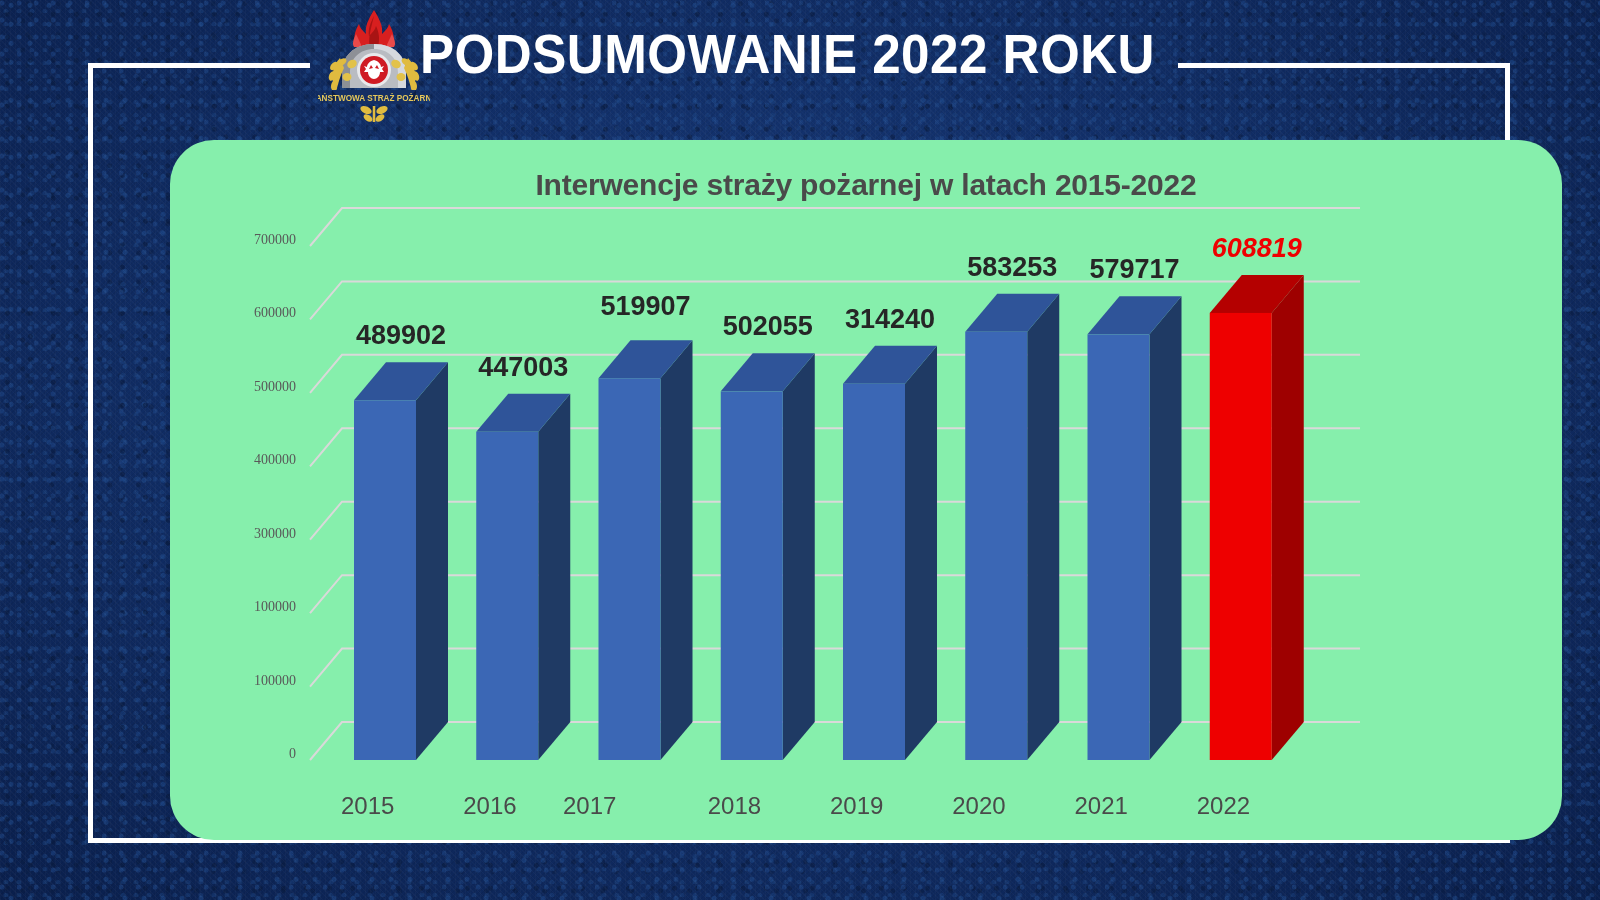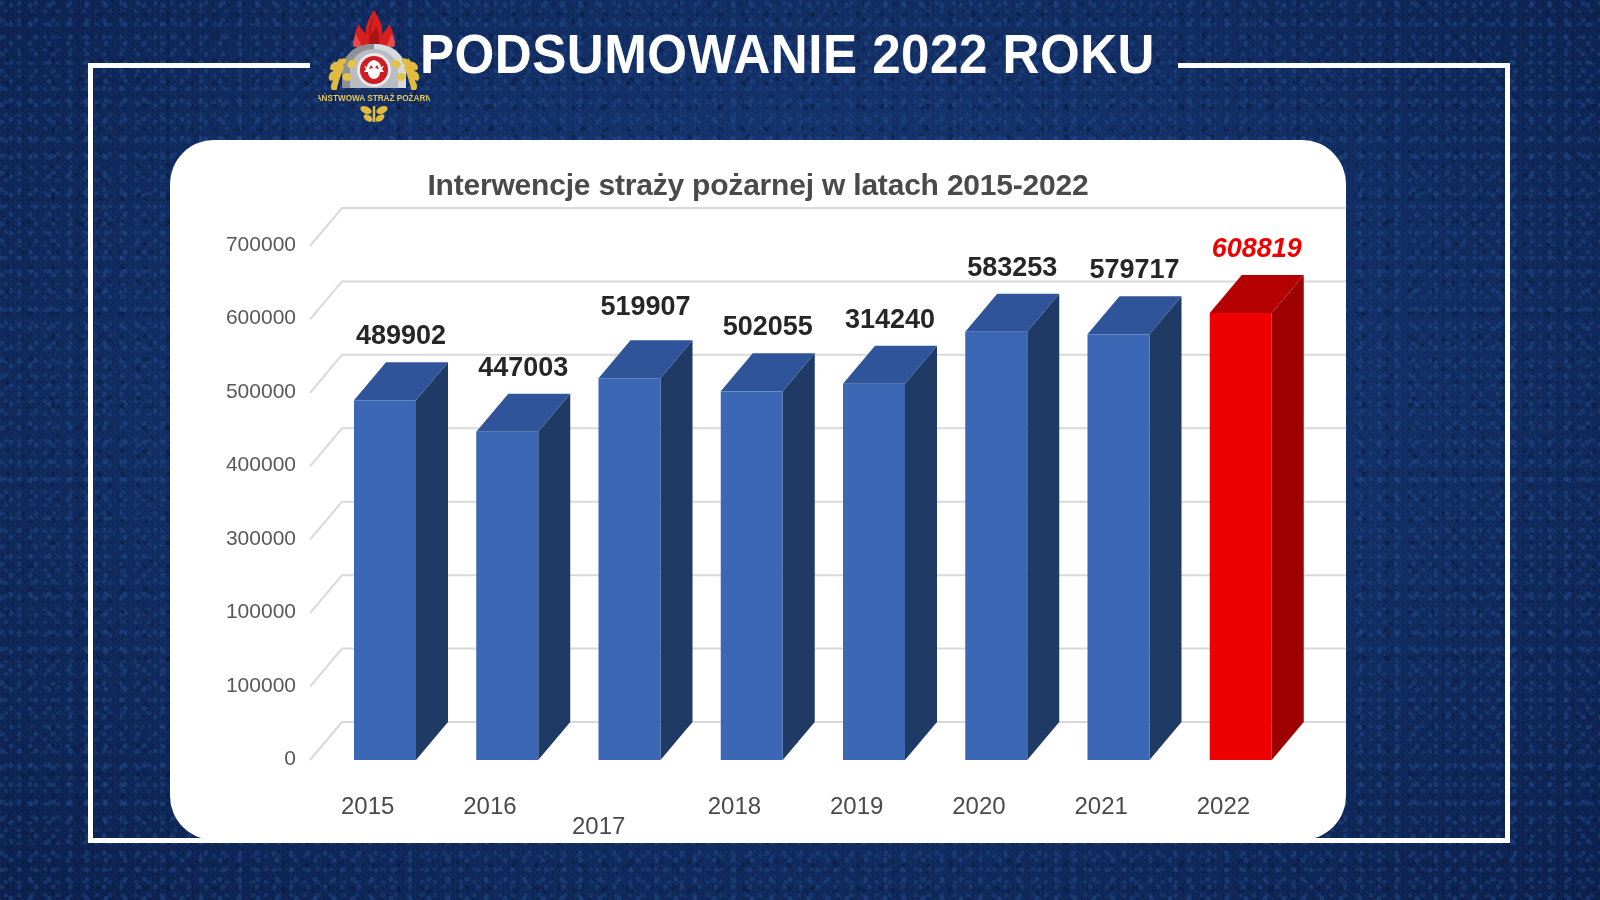--- a/index.html
+++ b/index.html
@@ -101,23 +101,23 @@
     top: 6px;
     width: 112px;
     height: 118px;
   }
 
   
   .card {
     position: absolute;
     left: 170px;
     top: 140px;
-    width: 1176px;
+    width: 1392px;
     height: 700px;
-    background: #ffffff;
+    background: #86efac;
     border-radius: 44px;
     overflow: hidden;
   }
   .chart-title {
     position: absolute;
     left: 0; right: 0;
     top: 28px;
     text-align: center;
     font-size: 30px;
     font-weight: 700;
@@ -132,23 +132,23 @@
     left: 0; top: 0;
     width: 1232px;
     height: 700px;
   }
   .plot svg { display:block; }
 
   .ytick {
     position: absolute;
     width: 110px;
     text-align: right;
-    font-size: 21px;
+    font-size: 14px;
     color: #595959;
-    font-family: Liberation Sans, sans-serif;
+    font-family: Liberation Serif, serif;
   }
   .xtick {
     position: absolute;
     width: 120px;
     text-align: left;
     font-size: 24px;
     font-weight: 400;
     color: #4a4a4a;
     font-family: "Liberation Sans", sans-serif;
   }
@@ -322,21 +322,21 @@
         <div class="ytick" style="left: 16px; top: 385.714px;">300000</div>
         <div class="ytick" style="left: 16px; top: 312.286px;">400000</div>
         <div class="ytick" style="left: 16px; top: 238.857px;">500000</div>
         <div class="ytick" style="left: 16px; top: 165.429px;">600000</div>
         <div class="ytick" style="left: 16px; top: 92px;">700000</div>
       </div>
 
     <div id="xticks">
         <div class="xtick" style="left: 171px; top: 652px;">2015</div>
         <div class="xtick" style="left: 293.25px; top: 652px;">2016</div>
-        <div class="xtick" style="left: 402px; top: 652px; margin-top: 20px;">2017</div>
+        <div class="xtick" style="left: 393px; top: 652px;">2017</div>
         <div class="xtick" style="left: 537.75px; top: 652px;">2018</div>
         <div class="xtick" style="left: 660px; top: 652px;">2019</div>
         <div class="xtick" style="left: 782.25px; top: 652px;">2020</div>
         <div class="xtick" style="left: 904.5px; top: 652px;">2021</div>
         <div class="xtick" style="left: 1026.75px; top: 652px;">2022</div>
       </div>
 
     <div id="vlabels">
         <div class="vlabel" style="left: 146px; top: 180.272px;">489902</div>
         <div class="vlabel" style="left: 268.25px; top: 211.772px;">447003</div>

